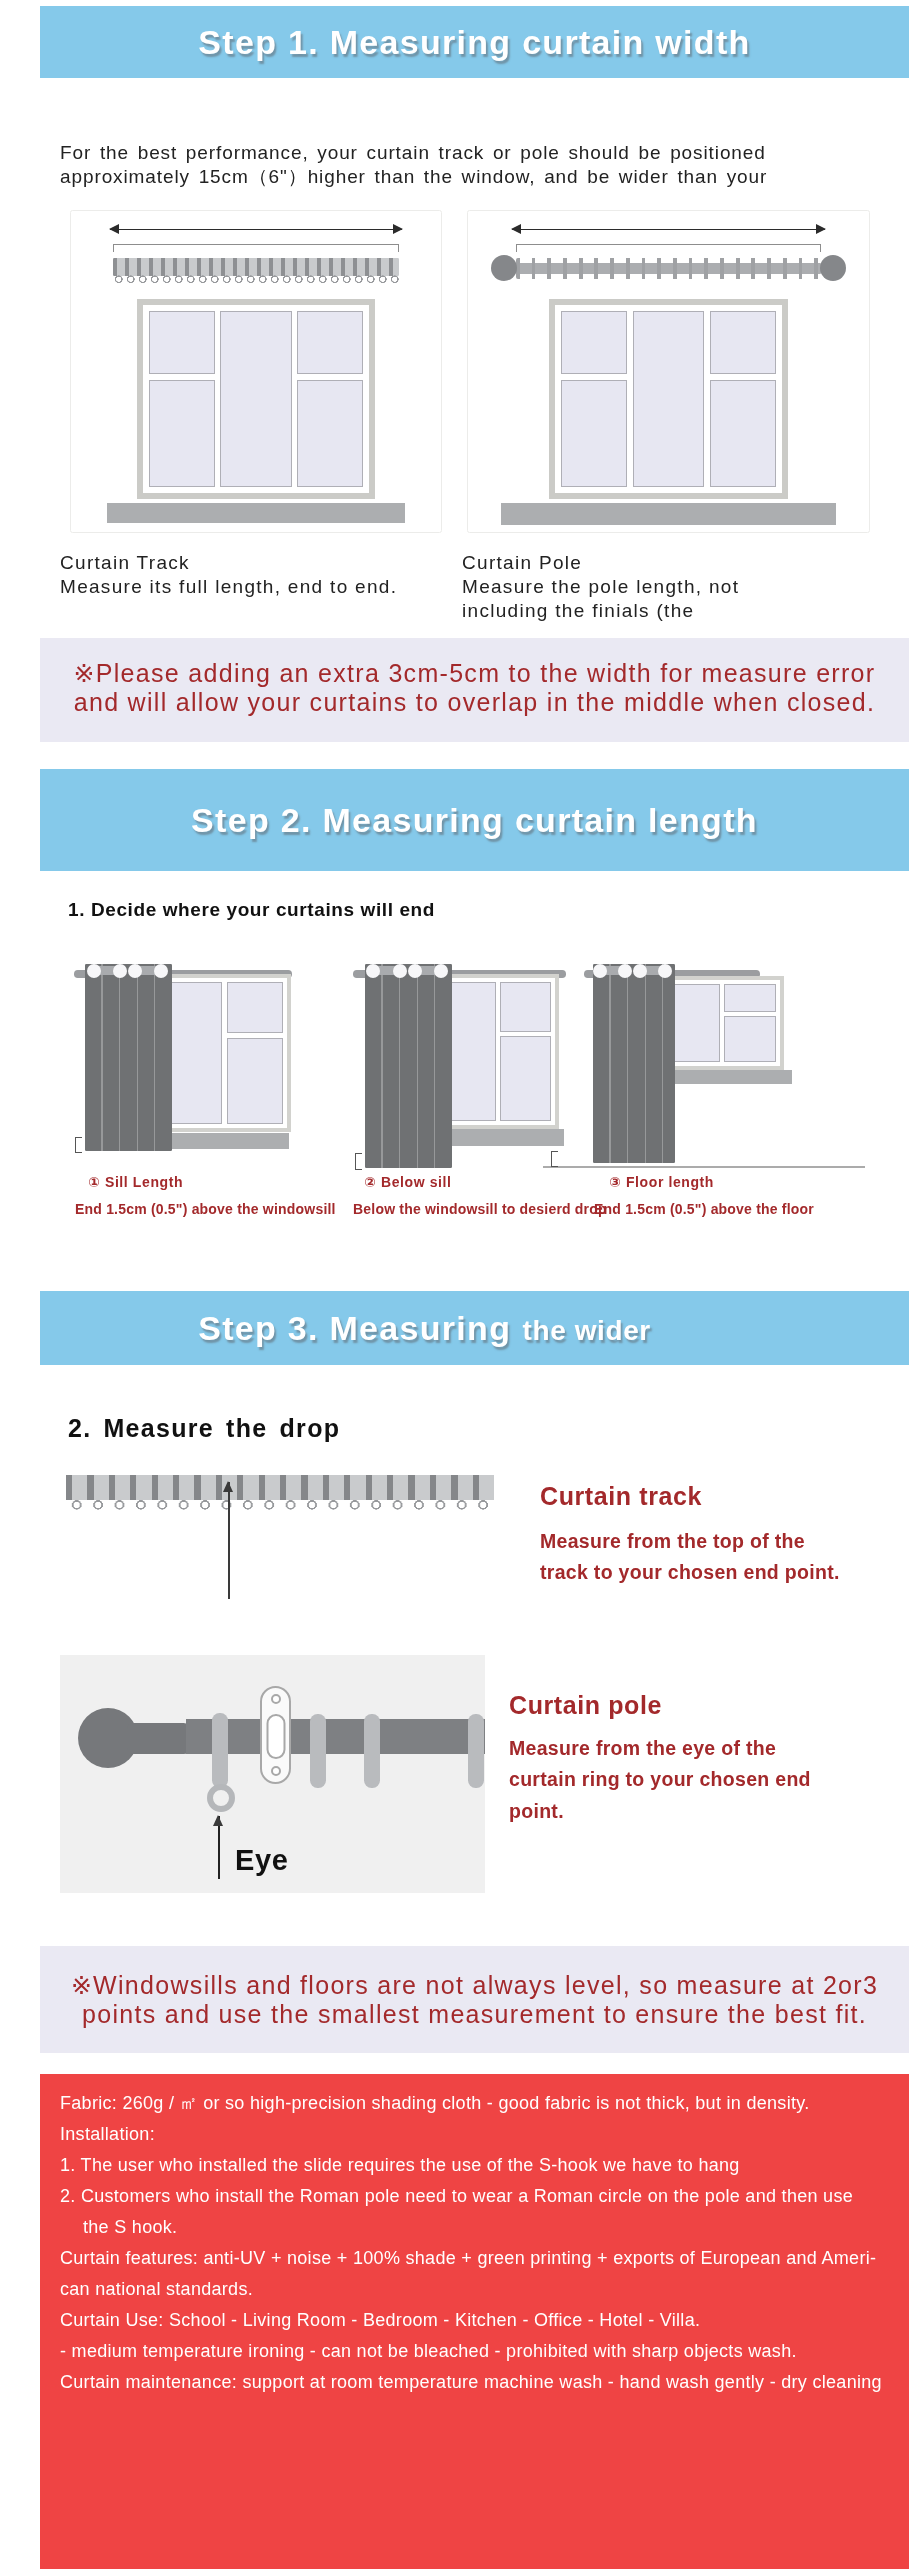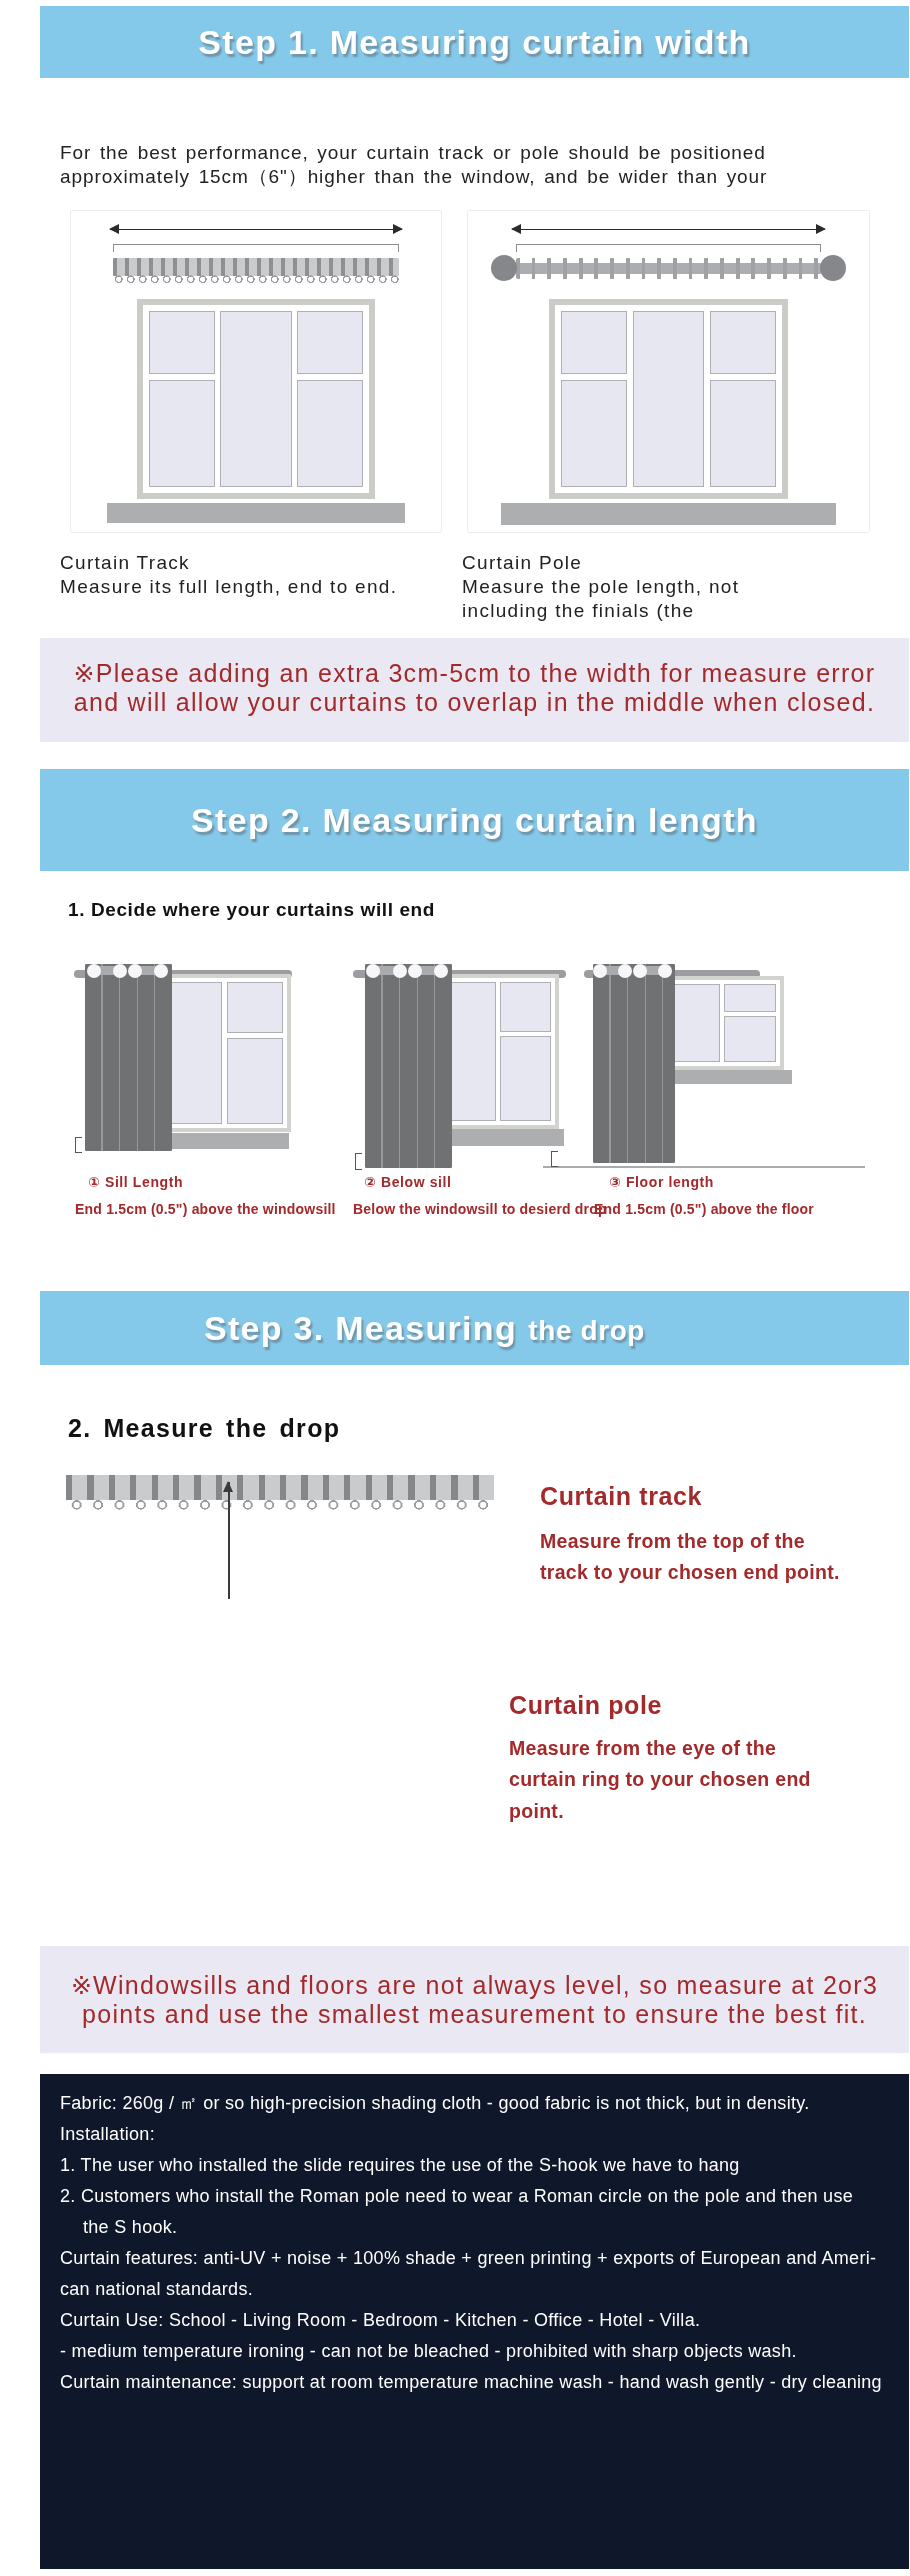--- a/index.html
+++ b/index.html
@@ -76,21 +76,21 @@
   .finial-neck{position:absolute;background:#76787B;border-radius:6.3px}
   .pole-bar{position:absolute;background:#7E8083}
   .pring{position:absolute;width:15.7px;background:#B9BBBE;border-radius:7.5px}
   .pbracket{position:absolute;width:31px;height:98px;background:#FAFAFA;border:2.5px solid #A8A8A8;border-radius:16.4px}
   .screw{position:absolute;left:50%;transform:translateX(-50%);width:10px;height:10px;border:2.5px solid #A8A8A8;border-radius:50%;background:#fff}
   .slot{position:absolute;left:50%;transform:translateX(-50%);top:26.4px;width:19px;height:45px;border:2.5px solid #A8A8A8;border-radius:9.4px;background:#fff}
   .eye-ring{position:absolute;width:28px;height:28px;border:6.3px solid #B5B7BA;border-radius:50%}
   .eye-label{position:absolute;font-weight:bold;font-size:29px;color:#111;letter-spacing:0.6px}
 
   
-  .info{position:absolute;left:40px;width:869px;background:#0f172a;color:#fff}
+  .info{position:absolute;left:40px;width:869px;background:#ef4444;color:#fff}
   .info .iline{font-size:18px;line-height:31px;letter-spacing:0.3px;padding-left:20px;color:#fff}
   .info .iline.indent{padding-left:43px}
 </style>
 </head>
 <body>
 
 <div id="page">
 
   <div class="banner" style="top:6.3px;height:72px">
     <div class="btitle">Step 1. Measuring curtain width</div>
@@ -223,34 +223,51 @@
   <div class="opt-label" style="left:88px;top:1174px">① Sill Length</div>
   <div class="opt-desc" style="left:75px;top:1201px">End 1.5cm (0.5") above the windowsill</div>
   <div class="opt-label" style="left:364px;top:1174px">② Below sill</div>
   <div class="opt-desc" style="left:353px;top:1201px">Below the windowsill to desierd drop</div>
   <div class="opt-label" style="left:609px;top:1174px">③ Floor length</div>
   <div class="opt-desc" style="left:594px;top:1201px">End 1.5cm (0.5") above the floor</div>
 
   <div class="banner" style="top:1291px;height:74px">
     <div style="transform:translateX(-50px);display:flex;align-items:baseline">
       <div class="btitle">Step 3. Measuring</div>
-      <div class="btitle-small">the drop</div>
+      <div class="btitle-small">the wider</div>
     </div>
   </div>
 
   <div class="h-black" style="left:68px;top:1414px;font-size:25px;letter-spacing:1.3px;word-spacing:3.8px">2. Measure the drop</div>
 
   <div class="track3" style="left:66px;top:1475px;width:428px;height:25px"></div>
   <div class="eyerow3" style="left:66px;top:1500px;width:428px;height:11.3px"></div>
   <div class="varrow" style="left:228px;top:1482px;height:117px"></div>
 
   <div class="red-h" style="left:540px;top:1482px">Curtain track</div>
   <div class="red-b" style="left:540px;top:1530px">Measure from the top of the</div>
   <div class="red-b" style="left:540px;top:1561px">track to your chosen end point.</div>
 
+  <div class="pole-panel" style="left:60px;top:1655px;width:425px;height:238px">
+    <div class="finial-ball" style="left:17.6px;top:53px"></div>
+    <div class="finial-neck" style="left:67px;top:68px;width:63px;height:31px"></div>
+    <div class="pole-bar" style="left:126px;top:64px;right:0;height:35px"></div>
+    <div class="pring" style="left:152px;top:58px;height:75px"></div>
+    <div class="pring" style="left:250px;top:59px;height:74px"></div>
+    <div class="pring" style="left:304px;top:59px;height:74px"></div>
+    <div class="pring" style="left:408px;top:59px;height:74px"></div>
+    <div class="pbracket" style="left:200px;top:31px">
+      <div class="screw" style="top:6.3px"></div>
+      <div class="slot"></div>
+      <div class="screw" style="bottom:6.3px"></div>
+    </div>
+    <div class="eye-ring" style="left:147px;top:129px"></div>
+    <div class="varrow" style="left:158px;top:161px;height:63px;background:#222"></div>
+    <div class="eye-label" style="left:175px;top:189px">Eye</div>
+  </div>
 
   <div class="red-h" style="left:509px;top:1691px">Curtain pole</div>
   <div class="red-b" style="left:509px;top:1737px">Measure from the eye of the</div>
   <div class="red-b" style="left:509px;top:1768px">curtain ring to your chosen end</div>
   <div class="red-b" style="left:509px;top:1800px">point.</div>
 
   <div class="notice" style="top:1946px;height:107px;padding-top:25px">
     <div class="nline">※Windowsills and floors are not always level, so measure at 2or3</div>
     <div class="nline">points and use the smallest measurement to ensure the best fit.</div>
   </div>

